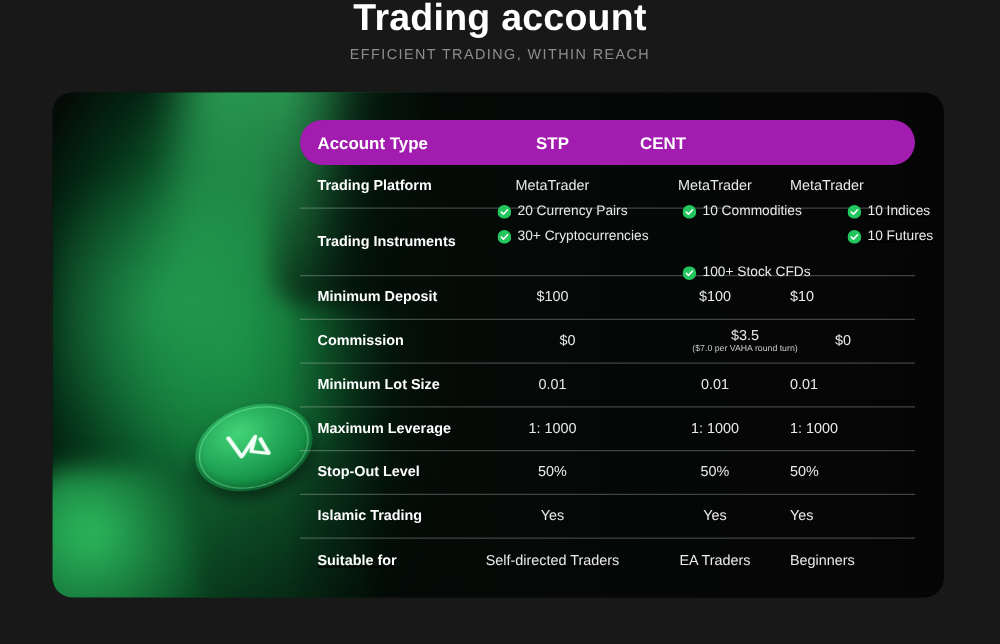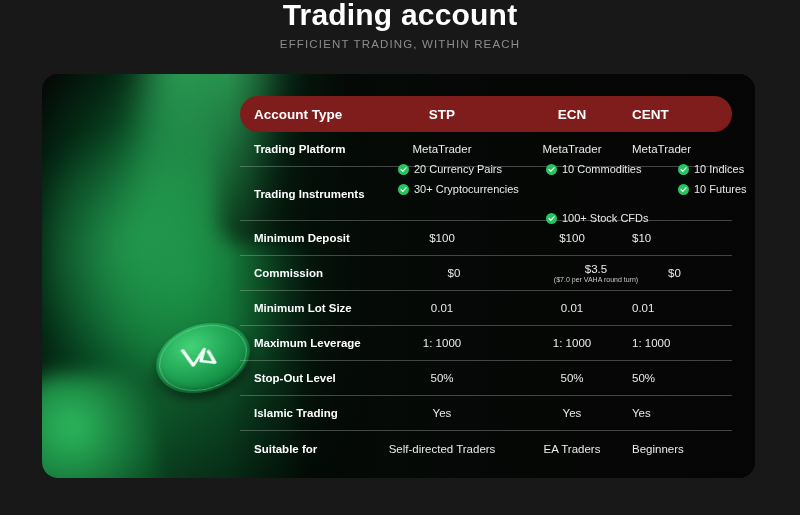--- a/index.html
+++ b/index.html
@@ -94,21 +94,21 @@
     transform:translate(-50%,-52%) rotateX(46deg) rotateZ(10deg);
   }
 
   
   .table{
     position:absolute; left:198px; top:22px; width:492px;
   }
   .thead{
     display:flex; align-items:center;
     height:36px; border-radius:18px;
-    background:#7f1d1d;
+    background:#a21caf;
     color:#ffffff;
   }
   .thead .c{ font-size:13.5px; font-weight:bold; }
   .row{
     display:flex; align-items:center;
     border-bottom:1px solid rgba(210,214,212,.30);
     min-height:34px;
   }
   .row:last-child{ border-bottom:none; }
   .row .c{ font-size:11.5px; color:#e9eaea; }
@@ -118,21 +118,21 @@
   }
   .thead .c-label{ font-size:13.5px; }
   .c-v1{ flex:0 0 140px; text-align:center; }
   .c-v2{ flex:0 0 120px; text-align:center; }
   .c-v3{ flex:0 0 100px; }
 
   .r-platform{ height:35px; }
   .r-instr{ height:54px; align-items:center; }
   .r-deposit,.r-lot,.r-lev,.r-stop,.r-islamic{ height:35px; }
   .r-comm{ height:35px;gap:12px; }
-  .r-suit{ height:36px; }
+  .r-suit{ height:36px;text-decoration:underline; }
 
   
   .instr{
     flex:1 1 0; display:flex; padding-left:4px;
   }
   .instr .col{ display:flex; flex-direction:column; gap:8px; }
   .instr .col.ci1{ flex:0 0 148px; }
   .instr .col.ci2{ flex:0 0 132px;gap:37px; }
   .instr .col.ci3{ flex:0 0 100px;text-decoration:underline; }
   .item{ display:flex; align-items:center; gap:5px; font-size:11px; color:#e9eaea; white-space:nowrap;margin-left:22px; }
@@ -167,21 +167,20 @@
       <svg class="mark" width="56" height="42" viewBox="0 0 56 42" fill="none">
         <path d="M8 6 L18 30 L30 10 L26 26 L40 32 L34 14" stroke="#f2fff6" stroke-width="3.4" stroke-linecap="round" stroke-linejoin="round" fill="none"></path>
       </svg>
     </div>
 
     <div class="table">
 
       <div class="thead">
         <div class="c c-label">Account Type</div>
         <div class="c c-v1">STP</div>
-        <div class="c c-v2">ECN</div>
         <div class="c c-v3">CENT</div>
       </div>
 
       <div class="row r-platform">
         <div class="c-label">Trading Platform</div>
         <div class="c c-v1">MetaTrader</div>
         <div class="c c-v2">MetaTrader</div>
         <div class="c c-v3">MetaTrader</div>
       </div>
 

